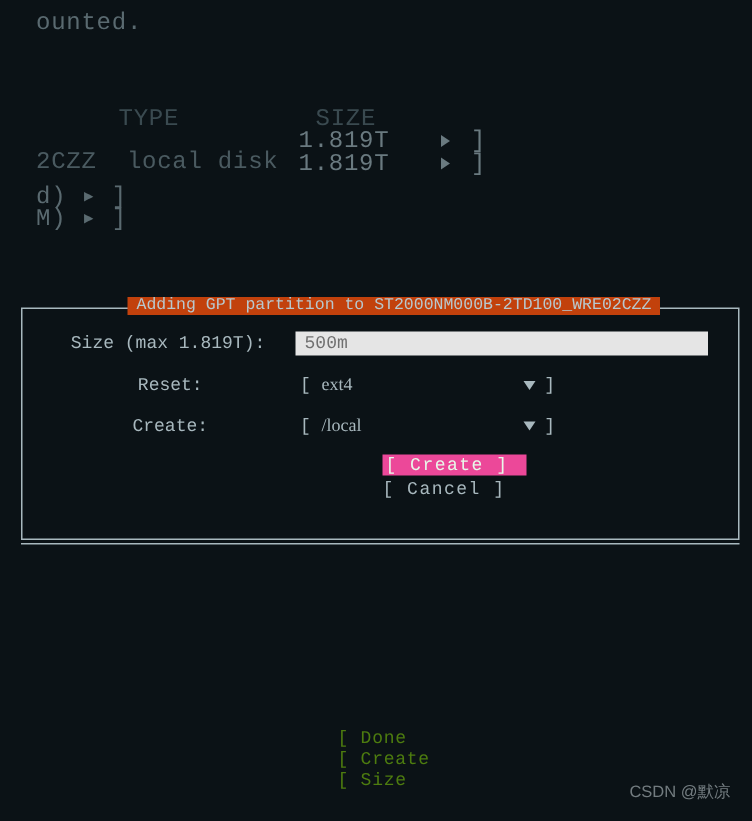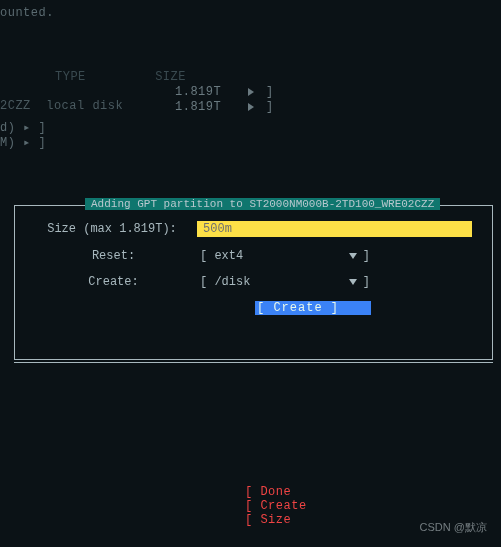--- a/index.html
+++ b/index.html
@@ -10,22 +10,23 @@
       font-family: 'Courier New', monospace;
       font-size: 12px;
       color: #8a9aa0;
       overflow: hidden;
       position: relative;
     }
     .bg-text {
       position: absolute;
       color: #4a5a60;
       white-space: pre;
-      font-size: 12px;
+      font-size: 16px;
       letter-spacing: 0.5px;
+      padding-left: 24px;
     }
     .bg1 { top: 6px; left: 0px; color: #5a6a70; }
     .bg2 { top: 70px; left: 55px; color: #3a4a50; text-align: right; }
     .bg3 { top: 99px; left: 0px; color: #4a5a60; }
     .bg4 { top: 85px; left: 175px; color: #6a7a80; }
     .bg5 { top: 100px; left: 175px; color: #6a7a80; }
     .bg6 { top: 120px; left: 0px; color: #5a6a70; }
     .bg7 { top: 135px; left: 0px; color: #5a6a70; }
     .arrow { display: inline-block; width: 0; height: 0; border-top: 4px solid transparent; border-bottom: 4px solid transparent; border-left: 6px solid #6a7a80; margin: 0 4px; vertical-align: middle; }
     .dialog {
@@ -34,93 +35,92 @@
       left: 14px;
       right: 8px;
       border: 1px solid #a8b8be;
       padding: 0;
       height: 155px;
     }
     .dialog-title {
       position: absolute;
       top: -8px;
       left: 70px;
-      background: #0f766e;
+      background: #c2410c;
       padding: 0 6px;
       color: #b8c8ce;
       font-size: 11px;
       white-space: nowrap;
     }
     .dialog-inner {
       padding: 15px 20px 10px 20px;
     }
     .row {
       display: flex;
       align-items: center;
       margin-bottom: 12px;
     }
     .row-label {
       width: 165px;
       text-align: center;
       color: #a8b8be;
       padding-right: 8px;
     }
     .size-input {
-      background: #fde047;
+      background: #e5e5e5;
       color: #707070;
       padding: 1px 6px;
       width: 280px;
       font-family: inherit;
       border: none;
     }
     .dropdown {
       color: #a8b8be;
       display: flex;
       align-items: center;
       width: 170px;
     }
-    .dd-value { flex: 0 0 auto; margin-right: auto; }
+    .dd-value { flex: 0 0 auto; margin-right: auto; font-family: Liberation Serif, serif; }
     .dd-caret {
       display: inline-block;
       width: 0; height: 0;
       border-left: 4px solid transparent;
       border-right: 4px solid transparent;
       border-top: 6px solid #a8b8be;
       margin: 0 6px;
     }
     .actions {
       margin-left: 220px;
     }
     .action-line {
       color: #a8b8be;
       letter-spacing: 1px;
       margin-top: 2px;
       width: 120px;
     }
     .create-btn {
-      background: #3b82f6;
+      background: #ec4899;
       color: #e8f8ea;
       padding: 0 2px;
       letter-spacing: 1px;
-      width: 116px;
+      width: 96px;
       display: block;
     }
     .bottom-rule {
       position: absolute;
       top: 362px;
       left: 14px;
       right: 8px;
       border-top: 1px solid #a8b8be;
     }
     .footer {
       position: absolute;
       bottom: 20px;
       left: 225px;
-      color: #ef4444;
-      margin-left: 20px;
+      color: #4d7c0f;
     }
     .footer-line { letter-spacing: 0.5px; }
     .watermark {
       position: absolute;
       bottom: 12px;
       right: 14px;
       color: #aab4b8;
       font-family: Liberation Sans, sans-serif;
       font-size: 11px;
       opacity: 0.65;
@@ -146,25 +146,26 @@
     </div>
     <div class="row">
       <div class="row-label">Reset:</div>
       <div class="dropdown">
         <span>[</span>&nbsp;<span class="dd-value">ext4</span><span class="dd-caret"></span><span>]</span>
       </div>
     </div>
     <div class="row">
       <div class="row-label">Create:</div>
       <div class="dropdown">
-        <span>[</span>&nbsp;<span class="dd-value">/disk</span><span class="dd-caret"></span><span>]</span>
+        <span>[</span>&nbsp;<span class="dd-value">/local</span><span class="dd-caret"></span><span>]</span>
       </div>
     </div>
     <div class="actions">
       <span class="create-btn">[ Create    ]</span>
+      <div class="action-line">[ Cancel    ]</div>
     </div>
   </div>
 </div>
 
 <div class="bottom-rule"></div>
 
 <div class="footer">
   <div class="footer-line">[ Done</div>
   <div class="footer-line">[ Create</div>
   <div class="footer-line">[ Size</div>

